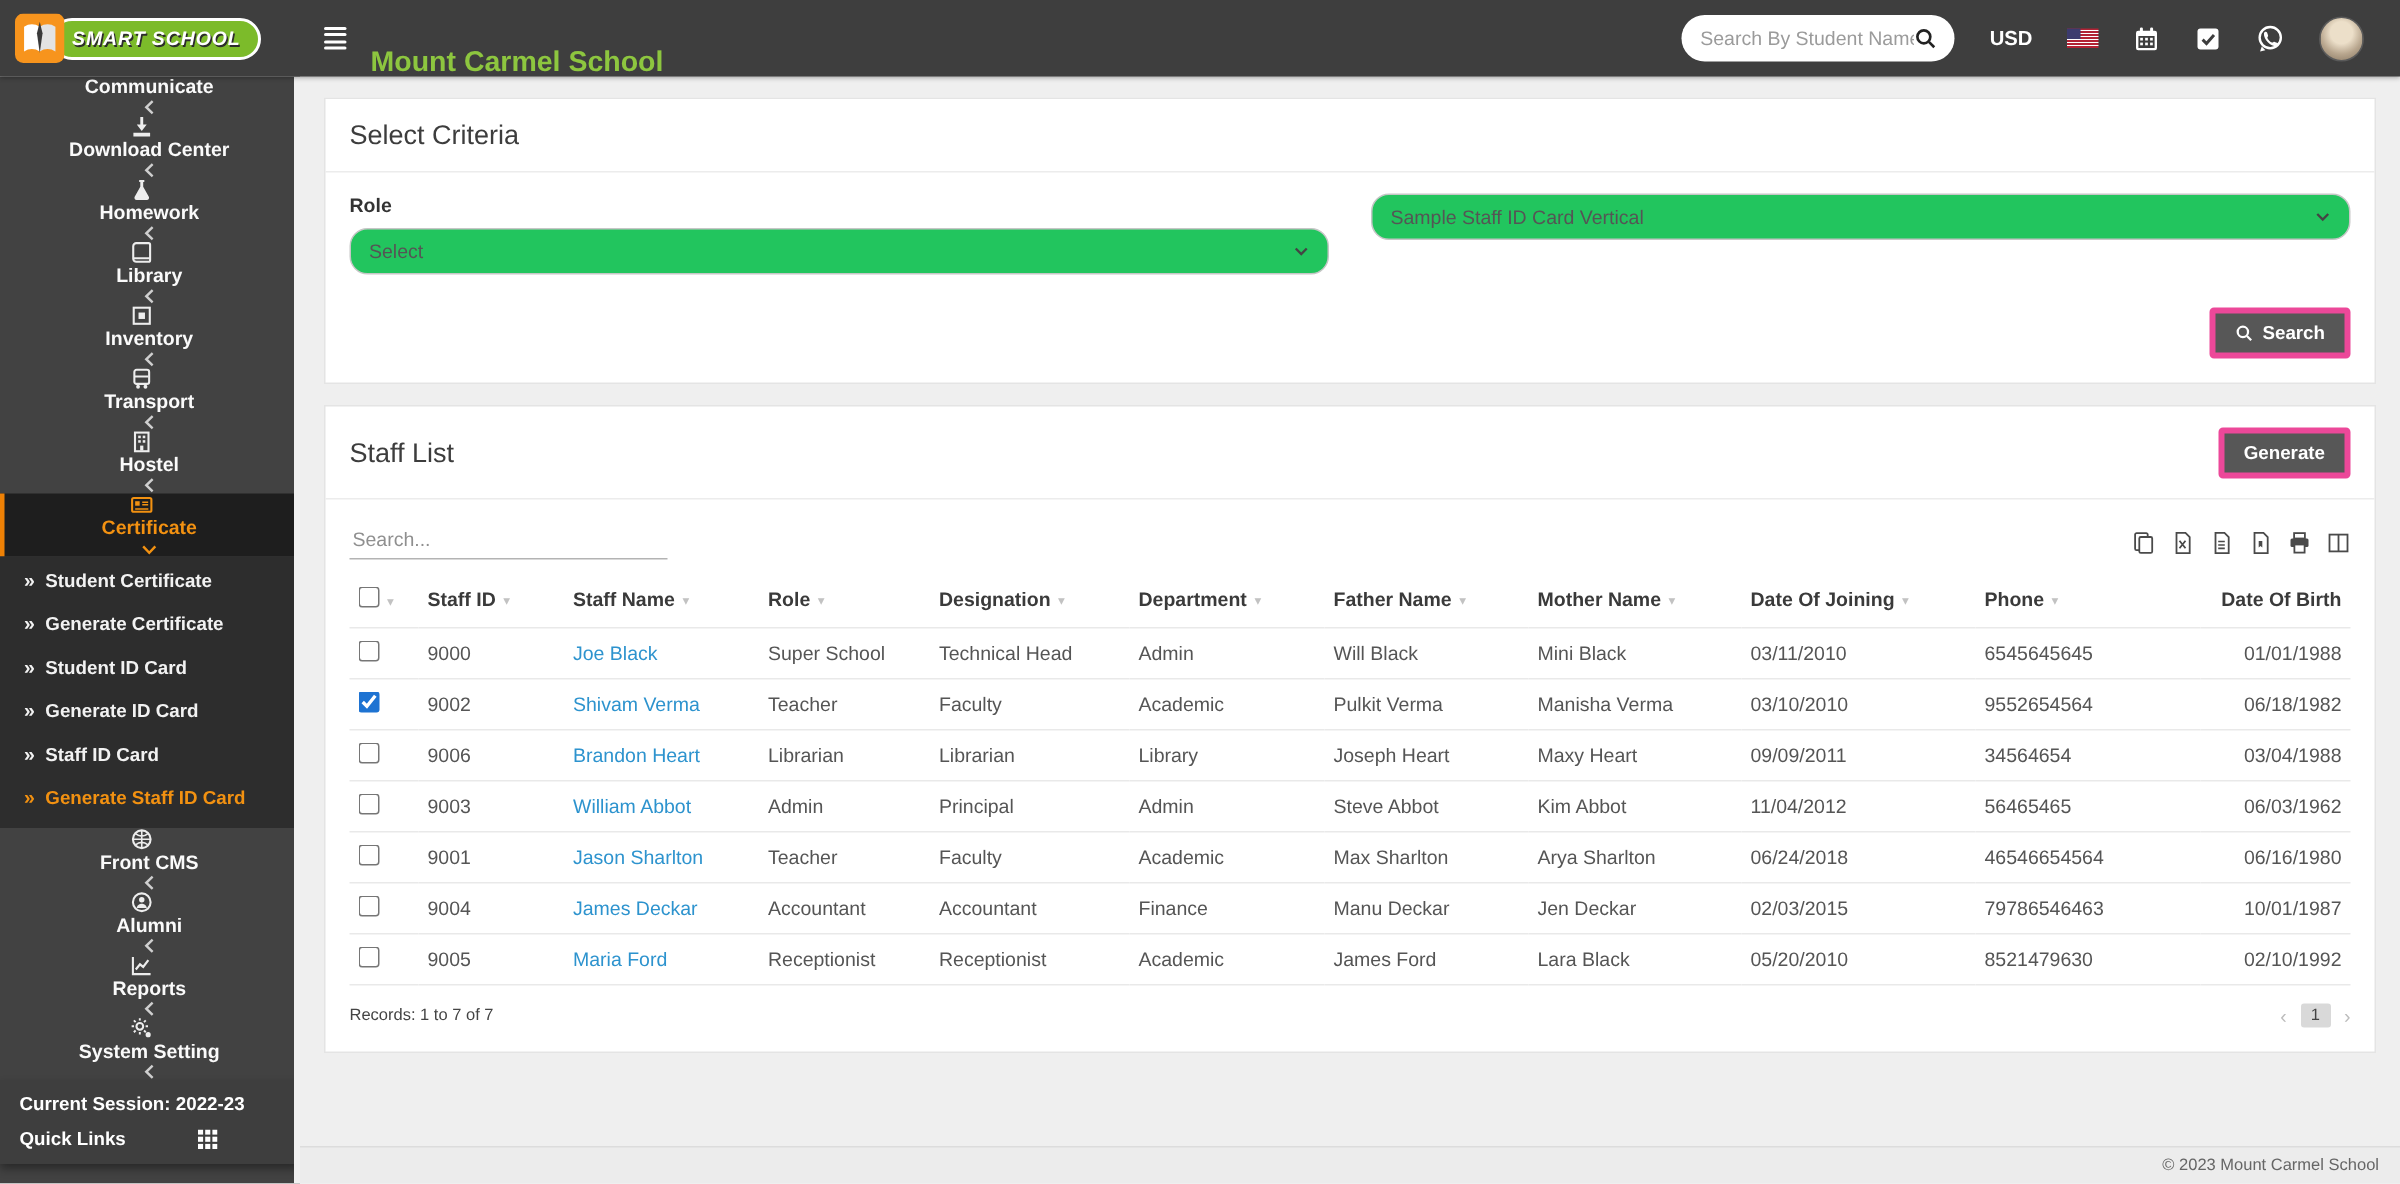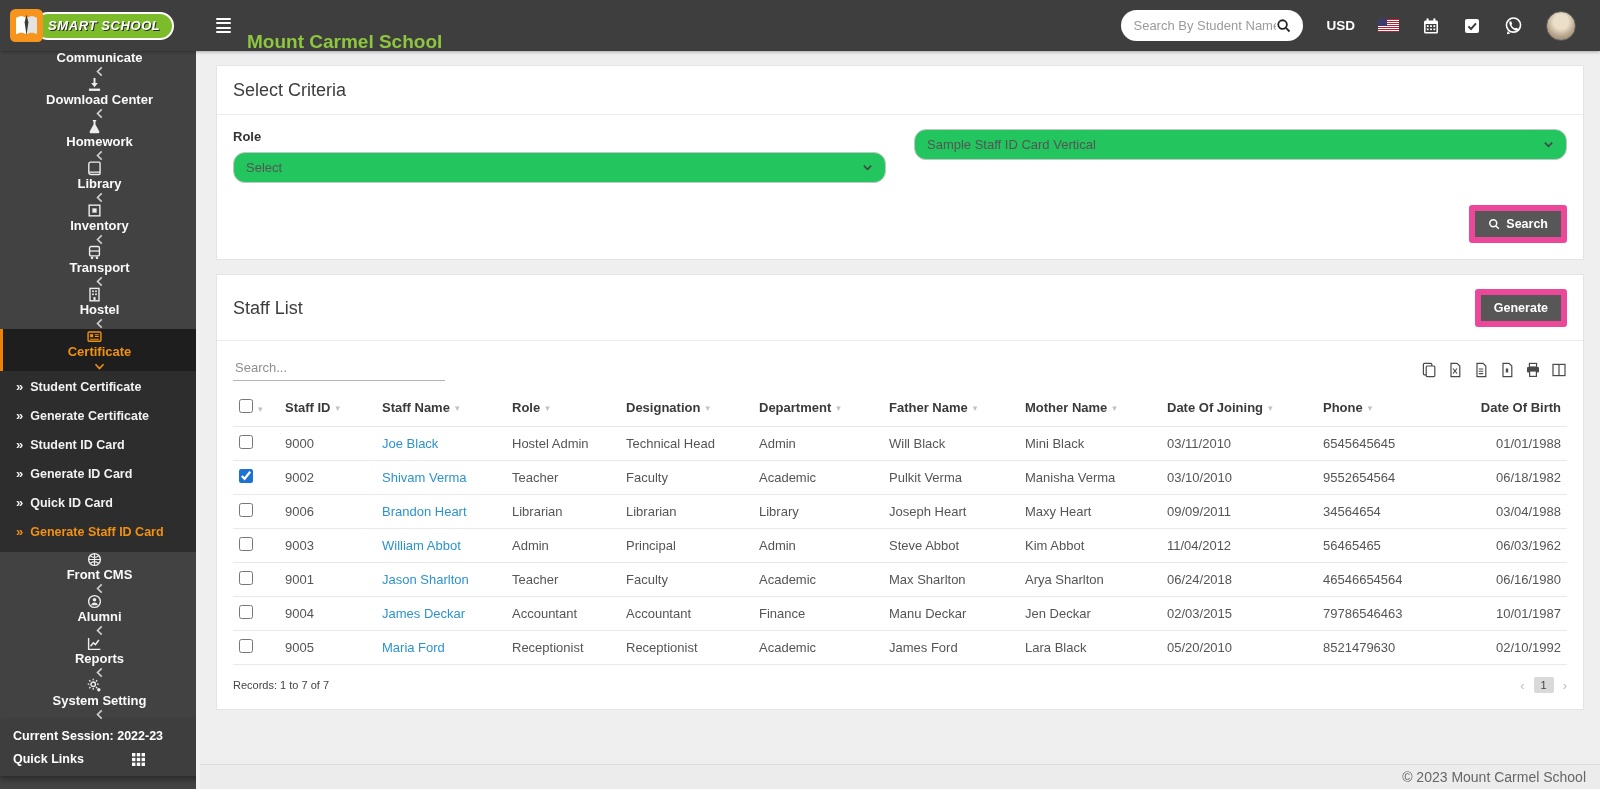--- a/index.html
+++ b/index.html
@@ -64,21 +64,21 @@
   .card h2 { font-size:18px; font-weight:400; color:#3d3d3d; }
   .card-divider { border-bottom:1px solid #ececec; margin:13px -16px 14px; }
   .form-row { display:flex; gap:28px; }
   .field { flex:1; }
   .field label { display:block; font-size:13px; font-weight:bold; color:#333; margin-bottom:8px; }
   .req { color:#e53935; margin-left:2px; }
   .select { border:1px solid #c6c6c6; border-radius:12px; height:31px; display:flex; align-items:center;
     justify-content:space-between; padding:0 12px; font-size:13px; color:#555; background:#22c55e; cursor:pointer; }
   .actions { text-align:right; margin-top:22px; }
   .btn-dark { display:inline-flex; align-items:center; gap:6px; background:#575757; color:#fff;
-    font-size:12.5px; font-weight:bold; border:6px solid #ec4899; border-radius:3px;
+    font-size:12.5px; font-weight:bold; border:4px solid #ec4899; border-radius:3px;
     padding:6px 13px; cursor:pointer; font-family:inherit; }
   
   .list-header { display:flex; align-items:center; justify-content:space-between; }
   .toolbar { display:flex; align-items:flex-end; justify-content:space-between; margin-top:2px; }
   .table-search input { border:none; border-bottom:1px solid #b3b3b3; font-size:13px; padding:5px 2px;
     width:212px; outline:none; color:#444; background:transparent; }
   .table-search input::placeholder { color:#8f8f8f; }
   .export-icons { display:flex; gap:10px; align-items:center; color:#4a4a4a; padding-bottom:3px; }
   .export-icons .exp { display:flex; cursor:pointer; }
   table { width:100%; border-collapse:collapse; table-layout:fixed; margin-top:8px; }
@@ -90,21 +90,21 @@
   a.staff-link { color:#2d93ce; text-decoration:none; cursor:pointer; }
   input[type=checkbox] { width:14px; height:14px; accent-color:#1e73d2; cursor:pointer; }
   .table-footer { display:flex; justify-content:space-between; align-items:center; margin-top:12px; }
   .records { font-size:11px; color:#444; }
   .pagination { display:flex; align-items:center; gap:9px; font-size:13px; color:#bdbdbd; }
   .page-arrow { cursor:pointer; }
   .page-box { background:#d9d9d9; color:#444; font-size:11px; padding:2px 7px; border-radius:2px; cursor:pointer; }
   
   .footer { position:absolute; left:0; right:0; bottom:0; height:25px; line-height:24px;
     background:#ececec; border-top:1px solid #dcdcdc; text-align:right; padding-right:14px;
-    font-size:14px; color:#666; }
+    font-size:11px; color:#666; }
 </style>
 </head>
 <body>
 
 <div class="navbar">
   <div class="logo-zone">
     <svg class="logo-book" viewBox="0 0 30 30">
       <rect width="30" height="30" rx="5" fill="#f7941d"></rect>
       <path d="M5.5 8c3-2 6.5-2 9.5 0v15c-3-2-6.5-2-9.5 0z" fill="#fff"></path>
       <path d="M24.5 8c-3-2-6.5-2-9.5 0v15c3-2 6.5-2 9.5 0z" fill="#e3e3e3"></path>
@@ -298,21 +298,21 @@
         <div class="submenu-item">
           <span class="sub-arrow">»</span>
           <span>Student ID Card</span>
         </div>
         <div class="submenu-item">
           <span class="sub-arrow">»</span>
           <span>Generate ID Card</span>
         </div>
         <div class="submenu-item">
           <span class="sub-arrow">»</span>
-          <span>Quick ID Card</span>
+          <span>Staff ID Card</span>
         </div>
         <div class="submenu-item active">
           <span class="sub-arrow">»</span>
           <span>Generate Staff ID Card</span>
         </div>
       </div>
       <div class="menu-item">
         <span class="mi-icon">
           <svg width="15" height="15" viewBox="0 0 14 14">
             <circle cx="7" cy="7" r="5.5" fill="none" stroke="currentColor" stroke-width="1.3"></circle>
@@ -507,21 +507,21 @@
             <th><span>Date Of Joining</span><span class="caret">▾</span></th>
             <th><span>Phone</span><span class="caret">▾</span></th>
             <th class="al-right"><span>Date Of Birth</span></th>
           </tr>
         </thead>
       <tbody>
           <tr>
             <td><input type="checkbox" style=""></td>
             <td>9000</td>
             <td><a class="staff-link">Joe Black</a></td>
-            <td>Hostel Admin</td>
+            <td>Super School</td>
             <td>Technical Head</td>
             <td>Admin</td>
             <td>Will Black</td>
             <td>Mini Black</td>
             <td>03/11/2010</td>
             <td>6545645645</td>
             <td class="al-right">01/01/1988</td>
           </tr>
           <tr>
             <td><input type="checkbox" checked="" style=""></td>

